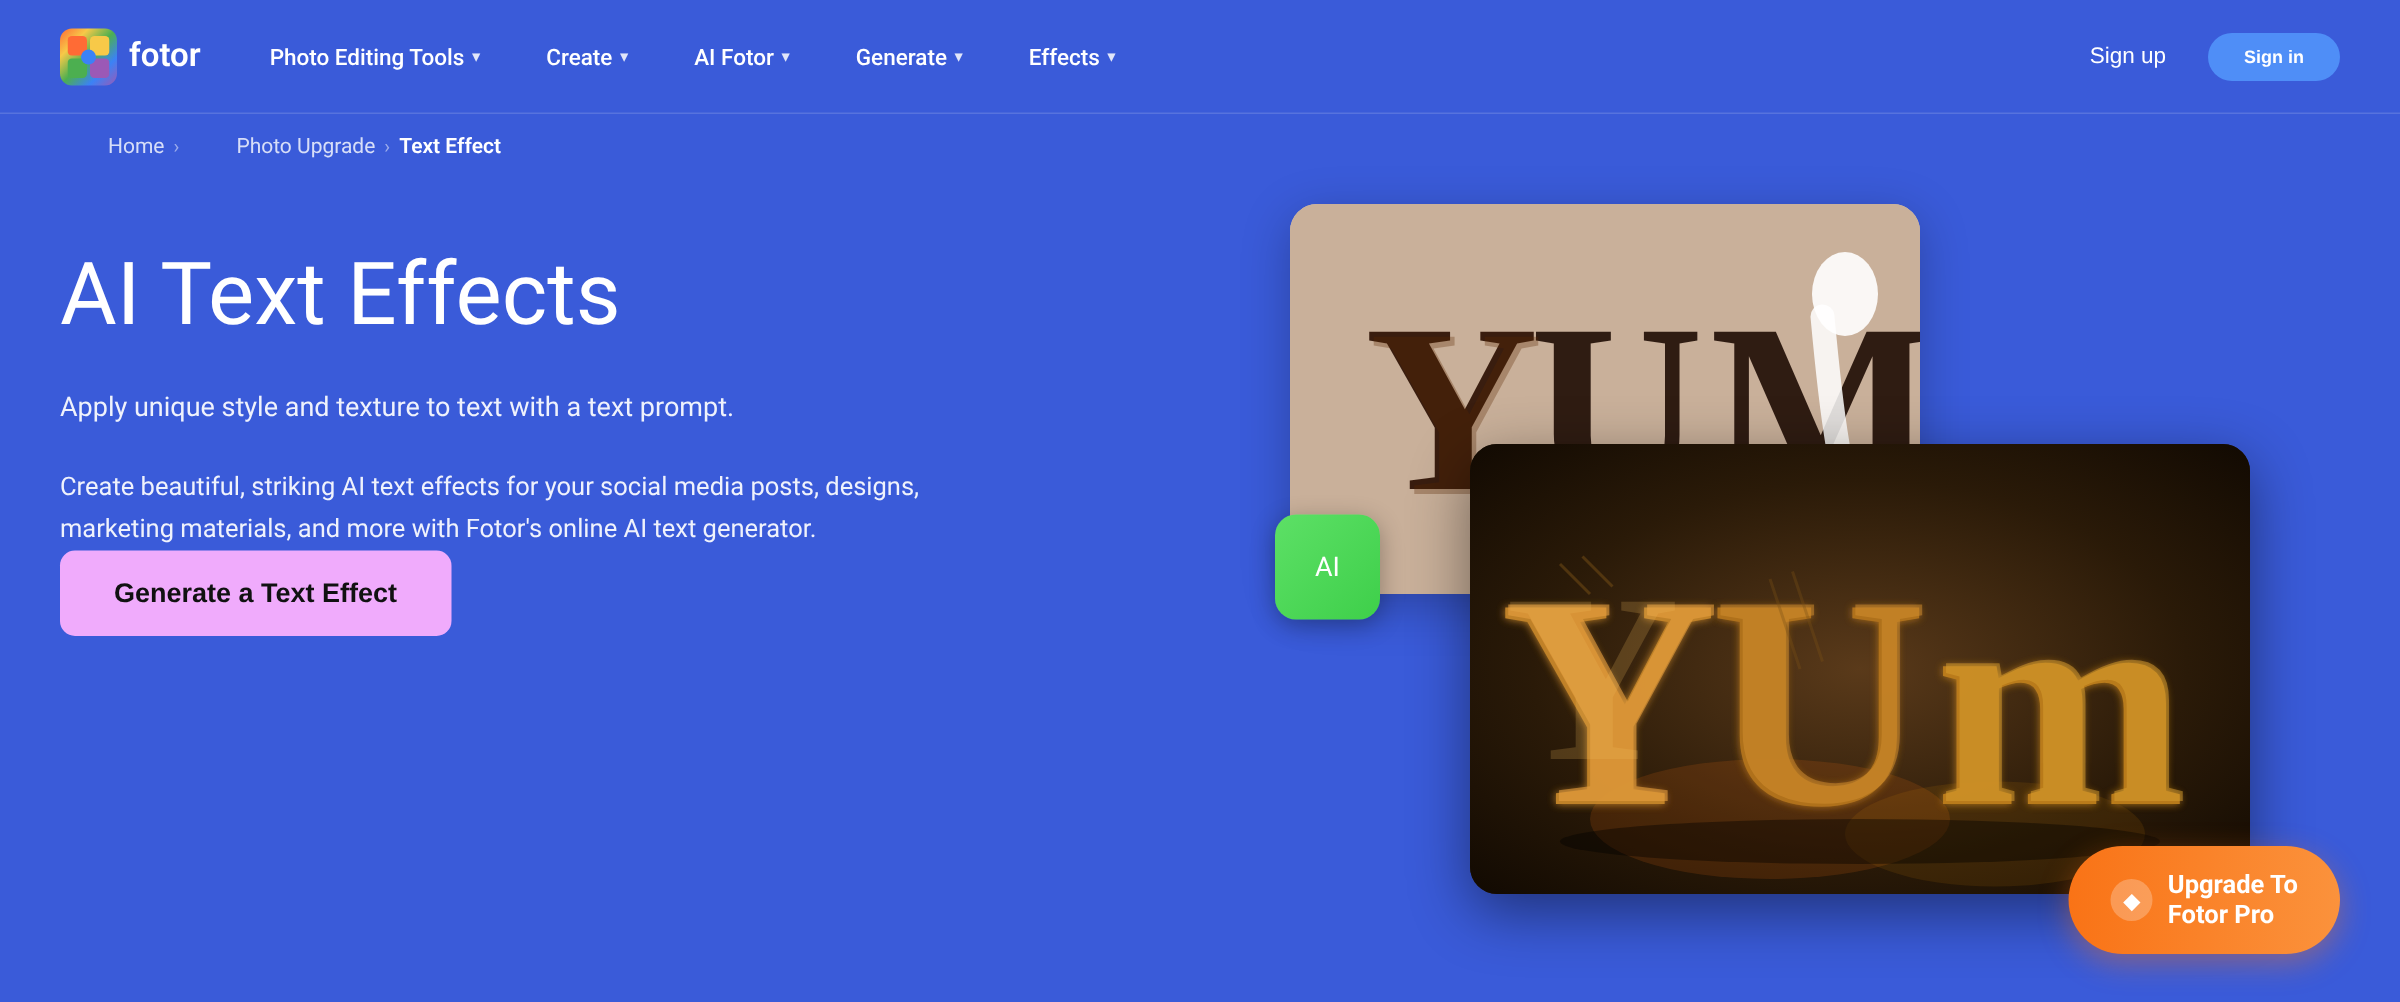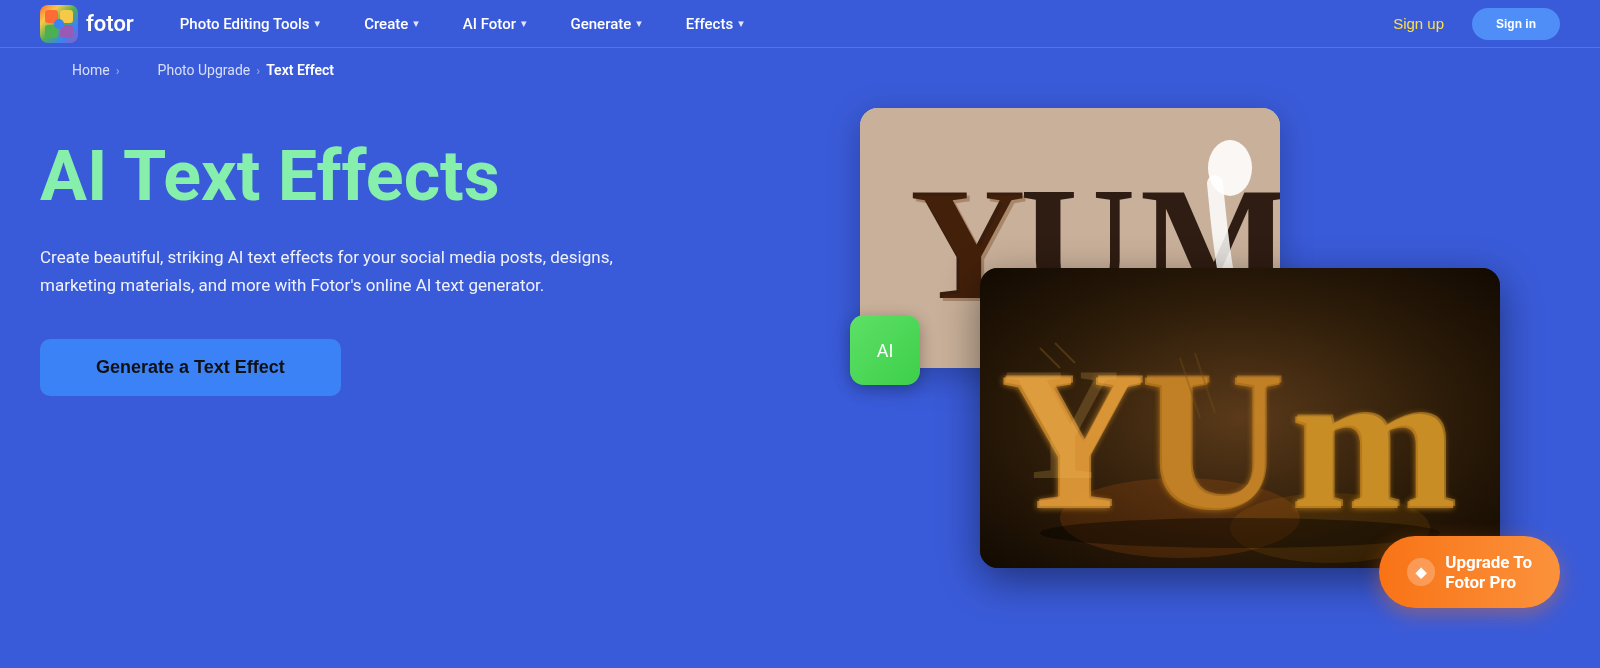--- a/index.html
+++ b/index.html
@@ -10,21 +10,21 @@
       min-height: 668px;
       overflow: hidden;
     }
 
     
     .navbar {
       background: #3a5bd9;
       display: flex;
       align-items: center;
       padding: 16px 40px;
-      height: 48px;
+      height: 76px;
       border-bottom: 1px solid rgba(255,255,255,0.15);
     }
     .logo-area {
       display: flex;
       align-items: center;
       gap: 8px;
       margin-right: 32px;
       text-decoration: none;
     }
     .logo-icon {
@@ -63,21 +63,21 @@
     .nav-item .chevron {
       font-size: 11px;
       opacity: 0.85;
     }
     .nav-auth {
       display: flex;
       align-items: center;
       gap: 12px;
     }
     .btn-signup {
-      color: #fde047;
+      color: #ffffff;
       font-size: 15px;
       font-weight: 500;
       cursor: pointer;
       padding: 8px 16px;
       border-radius: 24px;
       border: none;
       background: transparent;
     }
     .btn-signin {
       background: #4f8ef7;
@@ -120,46 +120,45 @@
       padding: 20px 40px 40px;
       position: relative;
       min-height: 560px;
     }
     .left-content {
       flex: 0 0 700px;
       padding-top: 30px;
       z-index: 2;
     }
     .hero-title {
-      color: #86efac;
-      font-size: 70px;
-      font-weight: 700;
+      color: #ffffff;
+      font-size: 58px;
+      font-weight: 400;
       line-height: 1.1;
       margin-bottom: 28px;
     }
     .hero-desc1 {
       color: rgba(255,255,255,0.92);
       font-size: 18px;
       line-height: 1.6;
       margin-bottom: 24px;
       max-width: 640px;
     }
     .hero-desc2 {
       color: rgba(255,255,255,0.92);
       font-size: 17px;
       line-height: 1.65;
-      margin-bottom: 40px;
       max-width: 640px;
     }
     .cta-button {
-      background: #3b82f6;
+      background: #f0abfc;
       color: #111;
       font-size: 18px;
       font-weight: 600;
-      padding: 18px 56px;
+      padding: 18px 36px;
       border-radius: 10px;
       border: none;
       cursor: pointer;
       display: inline-block;
     }
 
     
     .right-content {
       flex: 1;
       position: relative;
@@ -295,20 +294,21 @@
   <span class="breadcrumb-sep">›</span>
   <span class="breadcrumb-item">Photo Upgrade</span>
   <span class="breadcrumb-sep">›</span>
   <span class="breadcrumb-current">Text Effect</span>
 </div>
 
 <div class="main-content">
 
   <div class="left-content">
     <h1 class="hero-title">AI Text Effects</h1>
+    <p class="hero-desc1">Apply unique style and texture to text with a text prompt.</p>
     <p class="hero-desc2">Create beautiful, striking AI text effects for your social media posts, designs, marketing materials, and more with Fotor's online AI text generator.</p>
     <button class="cta-button">Generate a Text Effect</button>
   </div>
 
   <div class="right-content">
 
     <div class="card-back">
       <svg width="420" height="260" viewBox="0 0 420 260">
         <rect width="420" height="260" fill="#c9b09a"></rect>
 

